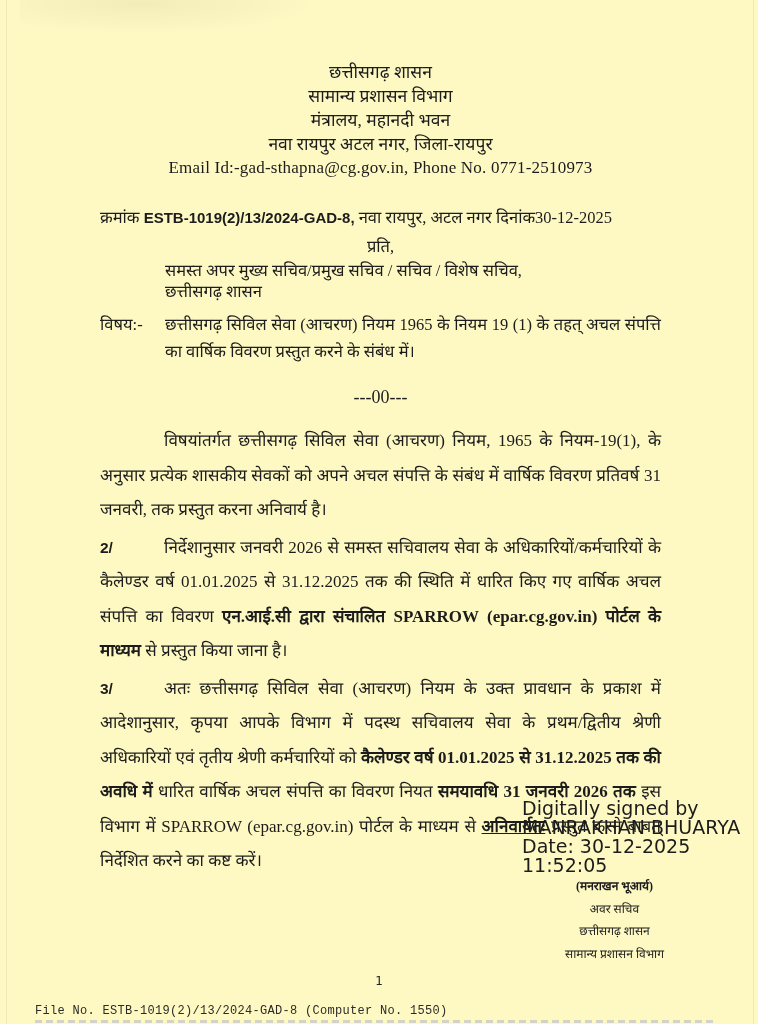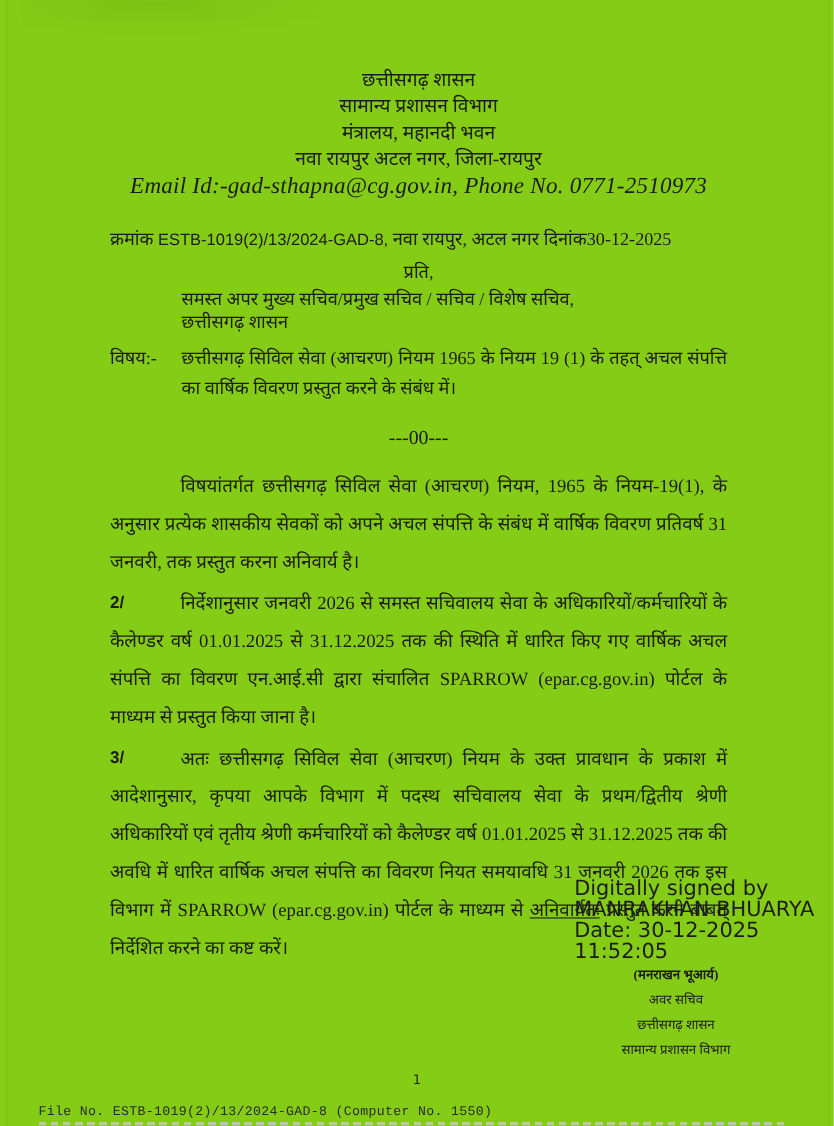--- a/index.html
+++ b/index.html
@@ -1,41 +1,41 @@
 <!DOCTYPE html>
 <html><head>
 <meta charset="utf-8">
 <style>
   html, body { margin: 0; padding: 0; background: #e8e8e8; }
   .page {
     position: relative;
     width: 758px;
     height: 1024px;
     margin: 0 auto;
-    background: #84cc16;
+    background: #fef9c3;
     color: #1c1c1c;
     font-family: "Liberation Serif", serif;
     overflow: hidden;
     box-sizing: border-box;
     padding: 0 97px 0 100px;
   }
   .scan-edge-left, .scan-edge-right {
     position: absolute; top: 0; bottom: 0; width: 1px;
     background: rgba(0,0,0,0.06);
   }
   .scan-edge-left { left: 6px; }
   .scan-edge-right { right: 4px; }
   .scan-smudge {
     position: absolute; top: 0; left: 20px; width: 300px; height: 34px;
     background: radial-gradient(ellipse at 40% 10%, rgba(0,0,0,0.05), transparent 70%);
     pointer-events: none;
   }
 
   .header { text-align: center; margin-top: 60px; font-size: 17.5px; line-height: 24px; }
-  .header .contact-line { font-size: 21px; letter-spacing: 0.2px; font-style: italic; }
+  .header .contact-line { font-size: 17px; letter-spacing: 0.2px; }
 
   .ref-line { margin-top: 26px; font-size: 16.5px; line-height: 24px; }
   .ref-line .b { font-family: "Liberation Sans", sans-serif; font-size: 15px; }
 
   .salutation { margin-top: 5px; font-size: 16.5px; line-height: 24px; text-align: center; }
 
   .addressee { margin-left: 65px; font-size: 16.5px; line-height: 21px; margin-top: 1px; }
 
   .subject-row { display: flex; margin-top: 9px; font-size: 16.5px; line-height: 27px; }
   .subject-label { width: 65px; flex: 0 0 65px; }
@@ -52,21 +52,21 @@
     line-height: 34.5px;
     margin: 0 0 3px 0;
   }
   .para .num {
     position: absolute; left: 0; top: 0;
     text-indent: 0;
     font-weight: bold;
     font-family: "Liberation Sans", sans-serif;
     font-size: 15.5px;
   }
-  .b { font-weight: normal; }
+  .b { font-weight: bold; }
   .u { text-decoration: underline; }
 
   .signature {
     position: absolute;
     left: 522px;
     top: 799px;
     width: 185px;
   }
   .sig-digital {
     font-family: "DejaVu Sans", sans-serif;

